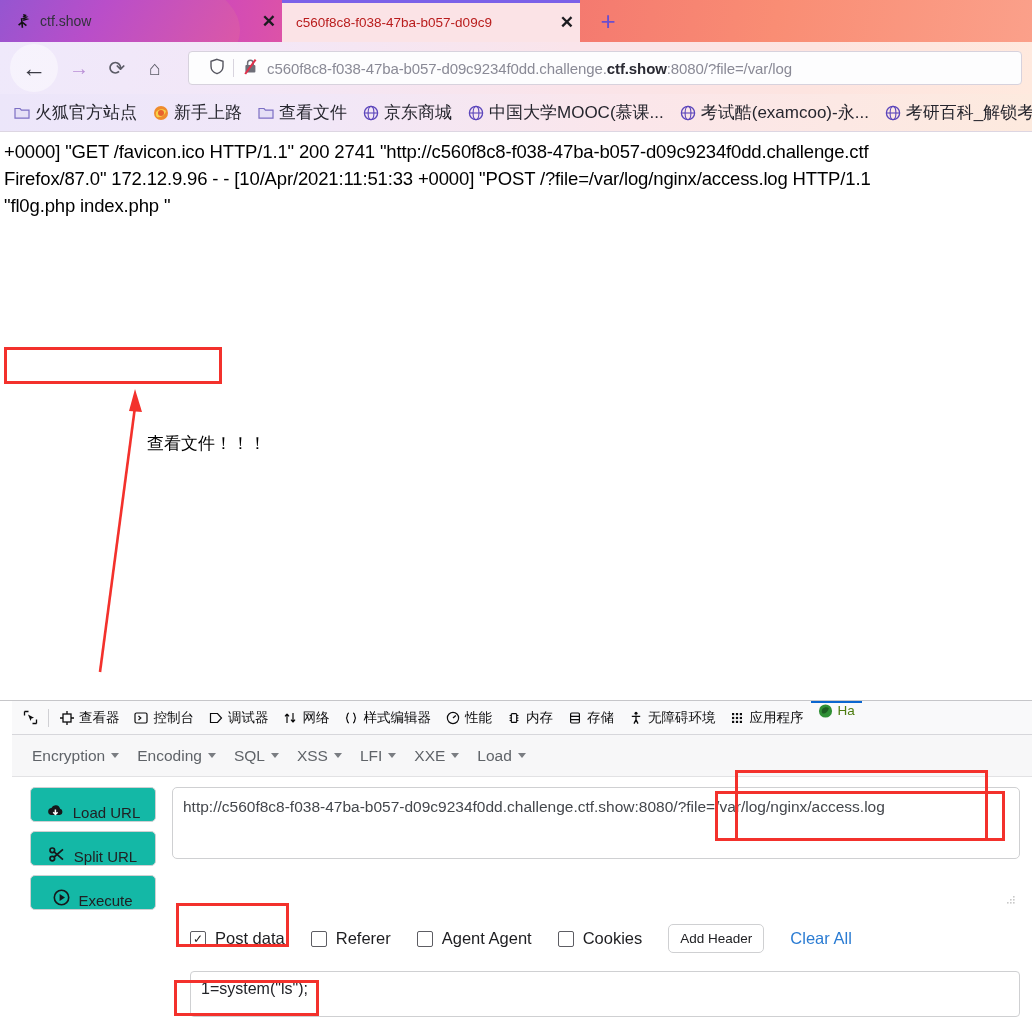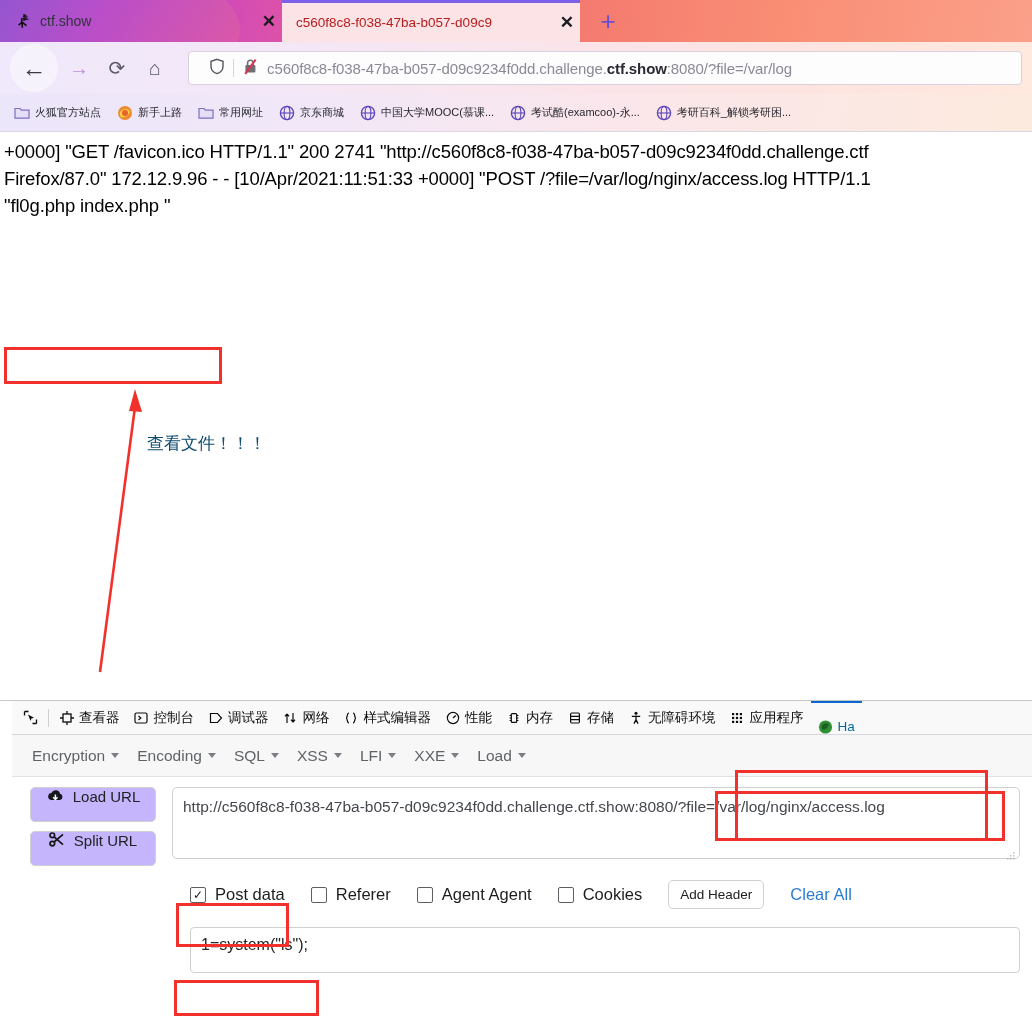--- a/index.html
+++ b/index.html
@@ -54,59 +54,59 @@
   }
   #urlbar .url-text {
     font-size:15px; color:#8a8a96; white-space:nowrap; overflow:hidden; letter-spacing:-.1px;
   }
   #urlbar .url-text b { color:#2a2a33; font-weight:700; }
 
   #bookmarks { height:38px; background:linear-gradient(100deg,#ece6fa 0%,#f1e7f8 30%,#fbe6ea 62%,#fdeade 100%);
                display:flex; align-items:center; padding:0 8px; gap:4px; overflow:hidden;
                border-bottom:1px solid #ddd6e2; }
   .bm { display:flex; align-items:center; gap:5px; padding:2px 6px; white-space:nowrap; }
-  .bm-label { font-size:11px; color:#26262e; }
+  .bm-label { font-size:17px; color:#26262e; }
   .bm svg { flex:none; }
 
   
   #page-content { position:relative; height:556px; background:#fff; overflow:hidden; padding:6px 0 0 4px; }
   #log-output { font-family:"Liberation Sans", sans-serif; font-size:18.5px; color:#000;
                 line-height:27px; white-space:nowrap; letter-spacing:-.15px; }
   #log-output div { white-space:nowrap; overflow:visible; }
 
   .redbox { position:absolute; border:3px solid #f3312c; pointer-events:none; }
   #flag-box { left:4px; top:215px; width:218px; height:37px; }
 
-  #annotation-text { position:absolute; left:147px; top:300px; font-size:17px; color:#0c4a6e;
+  #annotation-text { position:absolute; left:147px; top:300px; font-size:17px; color:#000000;
                      font-family:"DejaVu Sans", sans-serif; }
   #arrow-svg { position:absolute; left:90px; top:255px; }
 
   
   #devtools { position:absolute; left:0; top:700px; width:1032px; height:329px;
               background:#fff; border-top:1px solid #c6c6c9;padding-left:12px; }
   #dt-tabs { height:34px; display:flex; align-items:center; background:#f9f9fa;
              border-bottom:1px solid #d7d7db; padding-left:4px; overflow:hidden; }
   .dt-tool { display:flex; align-items:center; gap:5px; padding:0 7px; height:33px;
              font-size:13.5px; color:#0c0c0d; white-space:nowrap; }
   .dt-sep { width:1px; height:18px; background:#d0d0d4; margin:0 3px; }
-  .dt-tool.active { color:#0369a1; border-top:3px solid #0a66d0; height:34px;
-                    align-items:flex-end; margin-top:-1px; }
+  .dt-tool.active { color:#4d7c0f; border-top:3px solid #0a66d0; height:34px;
+                    align-items:flex-start; margin-top:-1px; }
   .dt-ico { display:inline-flex; align-items:center; justify-content:center; width:15px; height:15px; }
 
   #hackbar { position:relative; height:295px; background:#fff; }
   #hb-menu { height:42px; background:#f7f7f8; border-bottom:1px solid #e2e2e4;
              display:flex; align-items:center; padding-left:20px; gap:18px; }
   .hb-menu-item { font-size:15.5px; color:#5f6368; display:flex; align-items:center; gap:6px; }
   .caret { width:0;height:0;border-left:4.5px solid transparent;border-right:4.5px solid transparent;
            border-top:5px solid #7a7d82; display:inline-block; }
 
   #hb-body { display:flex; padding:10px 12px 0 18px; gap:16px; }
   #hb-buttons { display:flex; flex-direction:column; gap:9px; width:126px; flex:none; }
-  .hb-btn { height:35px; border:1px solid #cfd0d2; border-radius:5px; background:#c4b5fd;
-            display:flex; align-items:flex-start; justify-content:center; gap:8px;
+  .hb-btn { height:35px; border:1px solid #cfd0d2; border-radius:5px; background:#14b8a6;
+            display:flex; align-items:flex-end; justify-content:center; gap:8px;
             font-size:15px; color:#202124; }
   #hb-url-wrap { flex:1; position:relative; }
   #hb-url {
     width:100%; height:72px; border:1px solid #cfd0d2; border-radius:5px;
     font-family:"Liberation Sans", sans-serif; font-size:15.5px; color:#44474c;
     padding:9px 10px; resize:none; outline:none; line-height:20px; background:#fff;
   }
   .resize-grip { position:absolute; right:4px; bottom:5px; width:10px; height:10px; opacity:.45; }
 
   #hb-checks { display:flex; align-items:center; gap:0; padding:14px 0 0 178px; }
@@ -189,21 +189,21 @@
           <circle cx="8" cy="8" r="7" fill="#ef8b2c"></circle>
           <path d="M3 7c2-3 7-4 10-1-1 4-5 7-9 6-1-1-1.4-3-1-5z" fill="#f8d14a"></path>
           <circle cx="8" cy="8" r="3" fill="#e8622c"></circle>
         </svg>
       <span class="bm-label">新手上路</span>
     </div>
     <div class="bm">
       <svg width="16" height="14" viewBox="0 0 16 14">
           <path d="M1 2.5h5l1.4 1.6H15v8H1z" fill="#e5dff6" stroke="#7c6fc4" stroke-width="1.2"></path>
         </svg>
-      <span class="bm-label">常用网址</span>
+      <span class="bm-label">查看文件</span>
     </div>
     <div class="bm">
       <svg width="16" height="16" viewBox="0 0 16 16">
           <circle cx="8" cy="8" r="6.6" fill="none" stroke="#5b45bb" stroke-width="1.3"></circle>
           <ellipse cx="8" cy="8" rx="2.9" ry="6.6" fill="none" stroke="#5b45bb" stroke-width="1.1"></ellipse>
           <line x1="1.4" y1="8" x2="14.6" y2="8" stroke="#5b45bb" stroke-width="1.1"></line>
         </svg>
       <span class="bm-label">京东商城</span>
     </div>
     <div class="bm">
@@ -417,20 +417,29 @@
         <div class="hb-btn">
           <span>
             <svg width="17" height="15" viewBox="0 0 17 15">
                 <circle cx="3.3" cy="11.6" r="2.3" fill="none" stroke="#16171a" stroke-width="1.7"></circle>
                 <circle cx="3.3" cy="3.3" r="2.3" fill="none" stroke="#16171a" stroke-width="1.7"></circle>
                 <path d="M5.1 4.9L14 12.6M5.1 10L14 2.3" stroke="#16171a" stroke-width="1.7"></path>
               </svg>
           </span>
           <span>Split URL</span>
         </div>
+        <div class="hb-btn">
+          <span>
+            <svg width="17" height="17" viewBox="0 0 17 17">
+                <circle cx="8.5" cy="8.5" r="7.2" fill="none" stroke="#16171a" stroke-width="1.6"></circle>
+                <polygon points="6.6,5 12,8.5 6.6,12" fill="#16171a"></polygon>
+              </svg>
+          </span>
+          <span>Execute</span>
+        </div>
       </div>
 
       <div id="hb-url-wrap">
         <textarea id="hb-url" spellcheck="false" placeholder="http://" style="">http://c560f8c8-f038-47ba-b057-d09c9234f0dd.challenge.ctf.show:8080/?file=/var/log/nginx/access.log</textarea>
         <svg class="resize-grip" viewBox="0 0 10 10">
           <g fill="#888">
               <rect x="7" y="1" width="1.6" height="1.6"></rect>
               <rect x="7" y="4" width="1.6" height="1.6"></rect>
               <rect x="4" y="4" width="1.6" height="1.6"></rect>
               <rect x="7" y="7" width="1.6" height="1.6"></rect>

